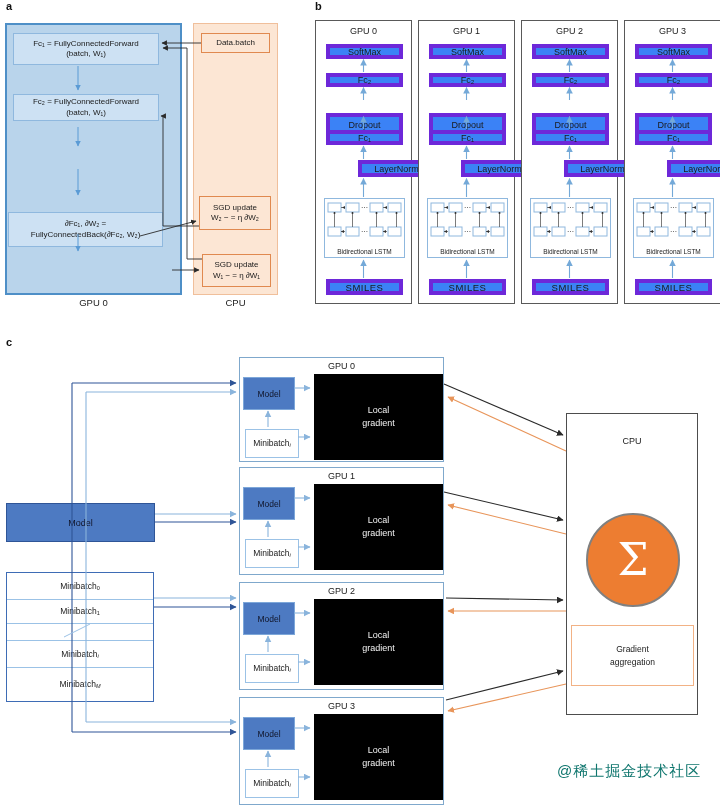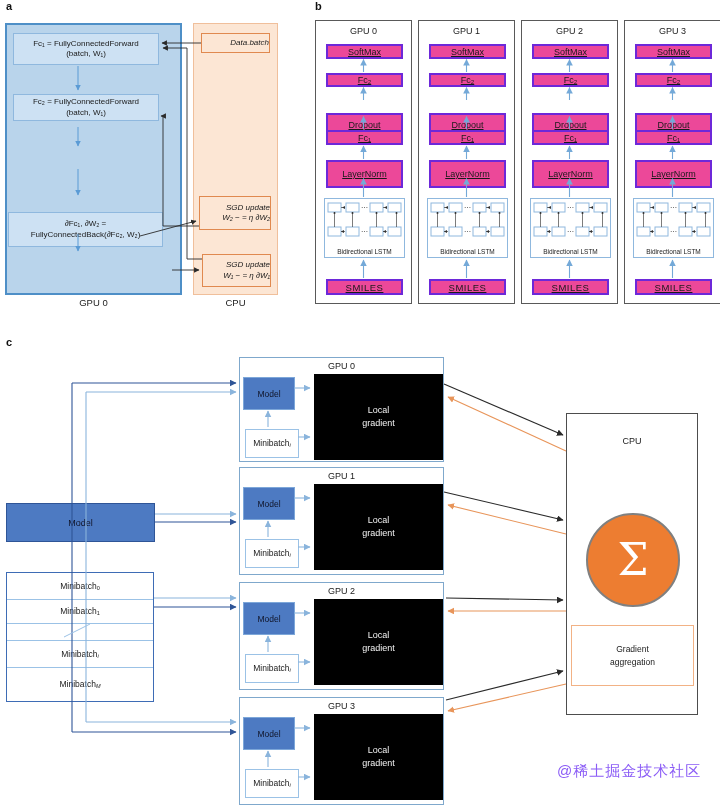--- a/index.html
+++ b/index.html
@@ -9,34 +9,34 @@
   
   .pa-region-gpu{position:absolute;left:5px;top:23px;width:177px;height:272px;
                  background:#b9d4eb;border:2px solid #4e8fc7;box-sizing:border-box;}
   .pa-region-cpu{position:absolute;left:193px;top:23px;width:85px;height:272px;
                  background:#fce6d4;border:1.5px solid #f0bf9b;box-sizing:border-box;}
   .pa-caption{position:absolute;top:297px;text-align:center;font-size:9.5px;color:#222;}
   .abox{position:absolute;background:#cde1f3;border:1px solid #8fb8de;box-sizing:border-box;
         display:flex;flex-direction:column;justify-content:center;align-items:center;
         font-size:8px;line-height:1.3;text-align:left;}
   .obox{position:absolute;background:#fce6d4;border:1px solid #e0894f;box-sizing:border-box;
-        display:flex;flex-direction:column;justify-content:center;align-items:flex-end;
-        font-size:8px;line-height:1.3;text-align:center;font-style:italic;}
+        display:flex;flex-direction:column;justify-content:center;align-items:center;
+        font-size:8px;line-height:1.3;text-align:center;}
   
   .pb-col{position:absolute;top:20px;width:97px;height:284px;background:#fff;
           border:1.5px solid #595959;box-sizing:border-box;}
   .pb-title{position:absolute;top:5px;left:0;width:100%;text-align:center;font-size:9px;}
-  .pb-box{position:absolute;left:10px;width:77px;background:#ec4899;border:2px solid #6d28d9;
+  .pb-box{position:absolute;left:10px;width:77px;background:#3b82f6;border:4px solid #6d28d9;
           box-sizing:border-box;display:flex;justify-content:center;align-items:center;
-          font-size:9px;text-decoration:underline;}
+          font-size:9px;}
   .pb-softmax{top:23px;height:15px;}
   .pb-fc2{top:52px;height:14px;}
   .pb-dropout{top:92px;height:23px;}
   .pb-fc1{top:109px;height:15px;}
-  .pb-layernorm{top:139px;height:28px;}
+  .pb-layernorm{top:139px;height:17px;margin-left:32px;}
   .pb-smiles{top:258px;height:16px;font-size:9.5px;letter-spacing:0.5px;}
   .pb-lstm{position:absolute;left:8px;top:177px;width:81px;height:60px;
            border:1px solid #8fb8de;box-sizing:border-box;}
   .pb-lstm-label{position:absolute;left:0;bottom:2px;width:100%;text-align:center;
                  font-size:6.5px;color:#222;}
   
   .pc-model-big{position:absolute;left:6px;top:503px;width:149px;height:39px;
                 background:#4d7ac2;border:1.5px solid #2f5597;box-sizing:border-box;
                 display:flex;justify-content:center;align-items:center;font-size:9px;color:#101428;}
   .pc-stack{position:absolute;left:6px;top:572px;width:148px;height:130px;background:#fff;
@@ -59,21 +59,21 @@
   .pc-cpu{position:absolute;left:566px;top:413px;width:132px;height:302px;background:#fff;
           border:1.5px solid #4d4d4d;box-sizing:border-box;}
   .pc-cpu-title{position:absolute;top:22px;left:0;width:100%;text-align:center;font-size:9px;}
   .pc-circle{position:absolute;left:19px;top:99px;width:94px;height:94px;border-radius:50%;
              background:#ed7d31;border:2px solid #808080;box-sizing:border-box;
              display:flex;justify-content:center;align-items:center;}
   .pc-sigma{font-family:"DejaVu Serif",serif;font-size:44px;color:#fff;line-height:1;}
   .pc-agg{position:absolute;left:4px;top:211px;width:123px;height:61px;border:1px solid #f2b285;
           box-sizing:border-box;display:flex;flex-direction:column;justify-content:center;
           align-items:center;font-size:8.5px;line-height:1.5;}
-  .watermark{position:absolute;left:557px;top:762px;font-size:15px;color:#8b5cf6;
+  .watermark{position:absolute;left:557px;top:762px;font-size:15px;color:#0f766e;
              letter-spacing:1px;}
   sub{font-size:0.65em;vertical-align:-0.25em;}
   sub.it{font-style:italic;}
   .overlay{position:absolute;left:0;top:0;width:720px;height:808px;pointer-events:none;z-index:40;}
 </style>
 </head>
 <body>
 
 <div class="stage">
 

